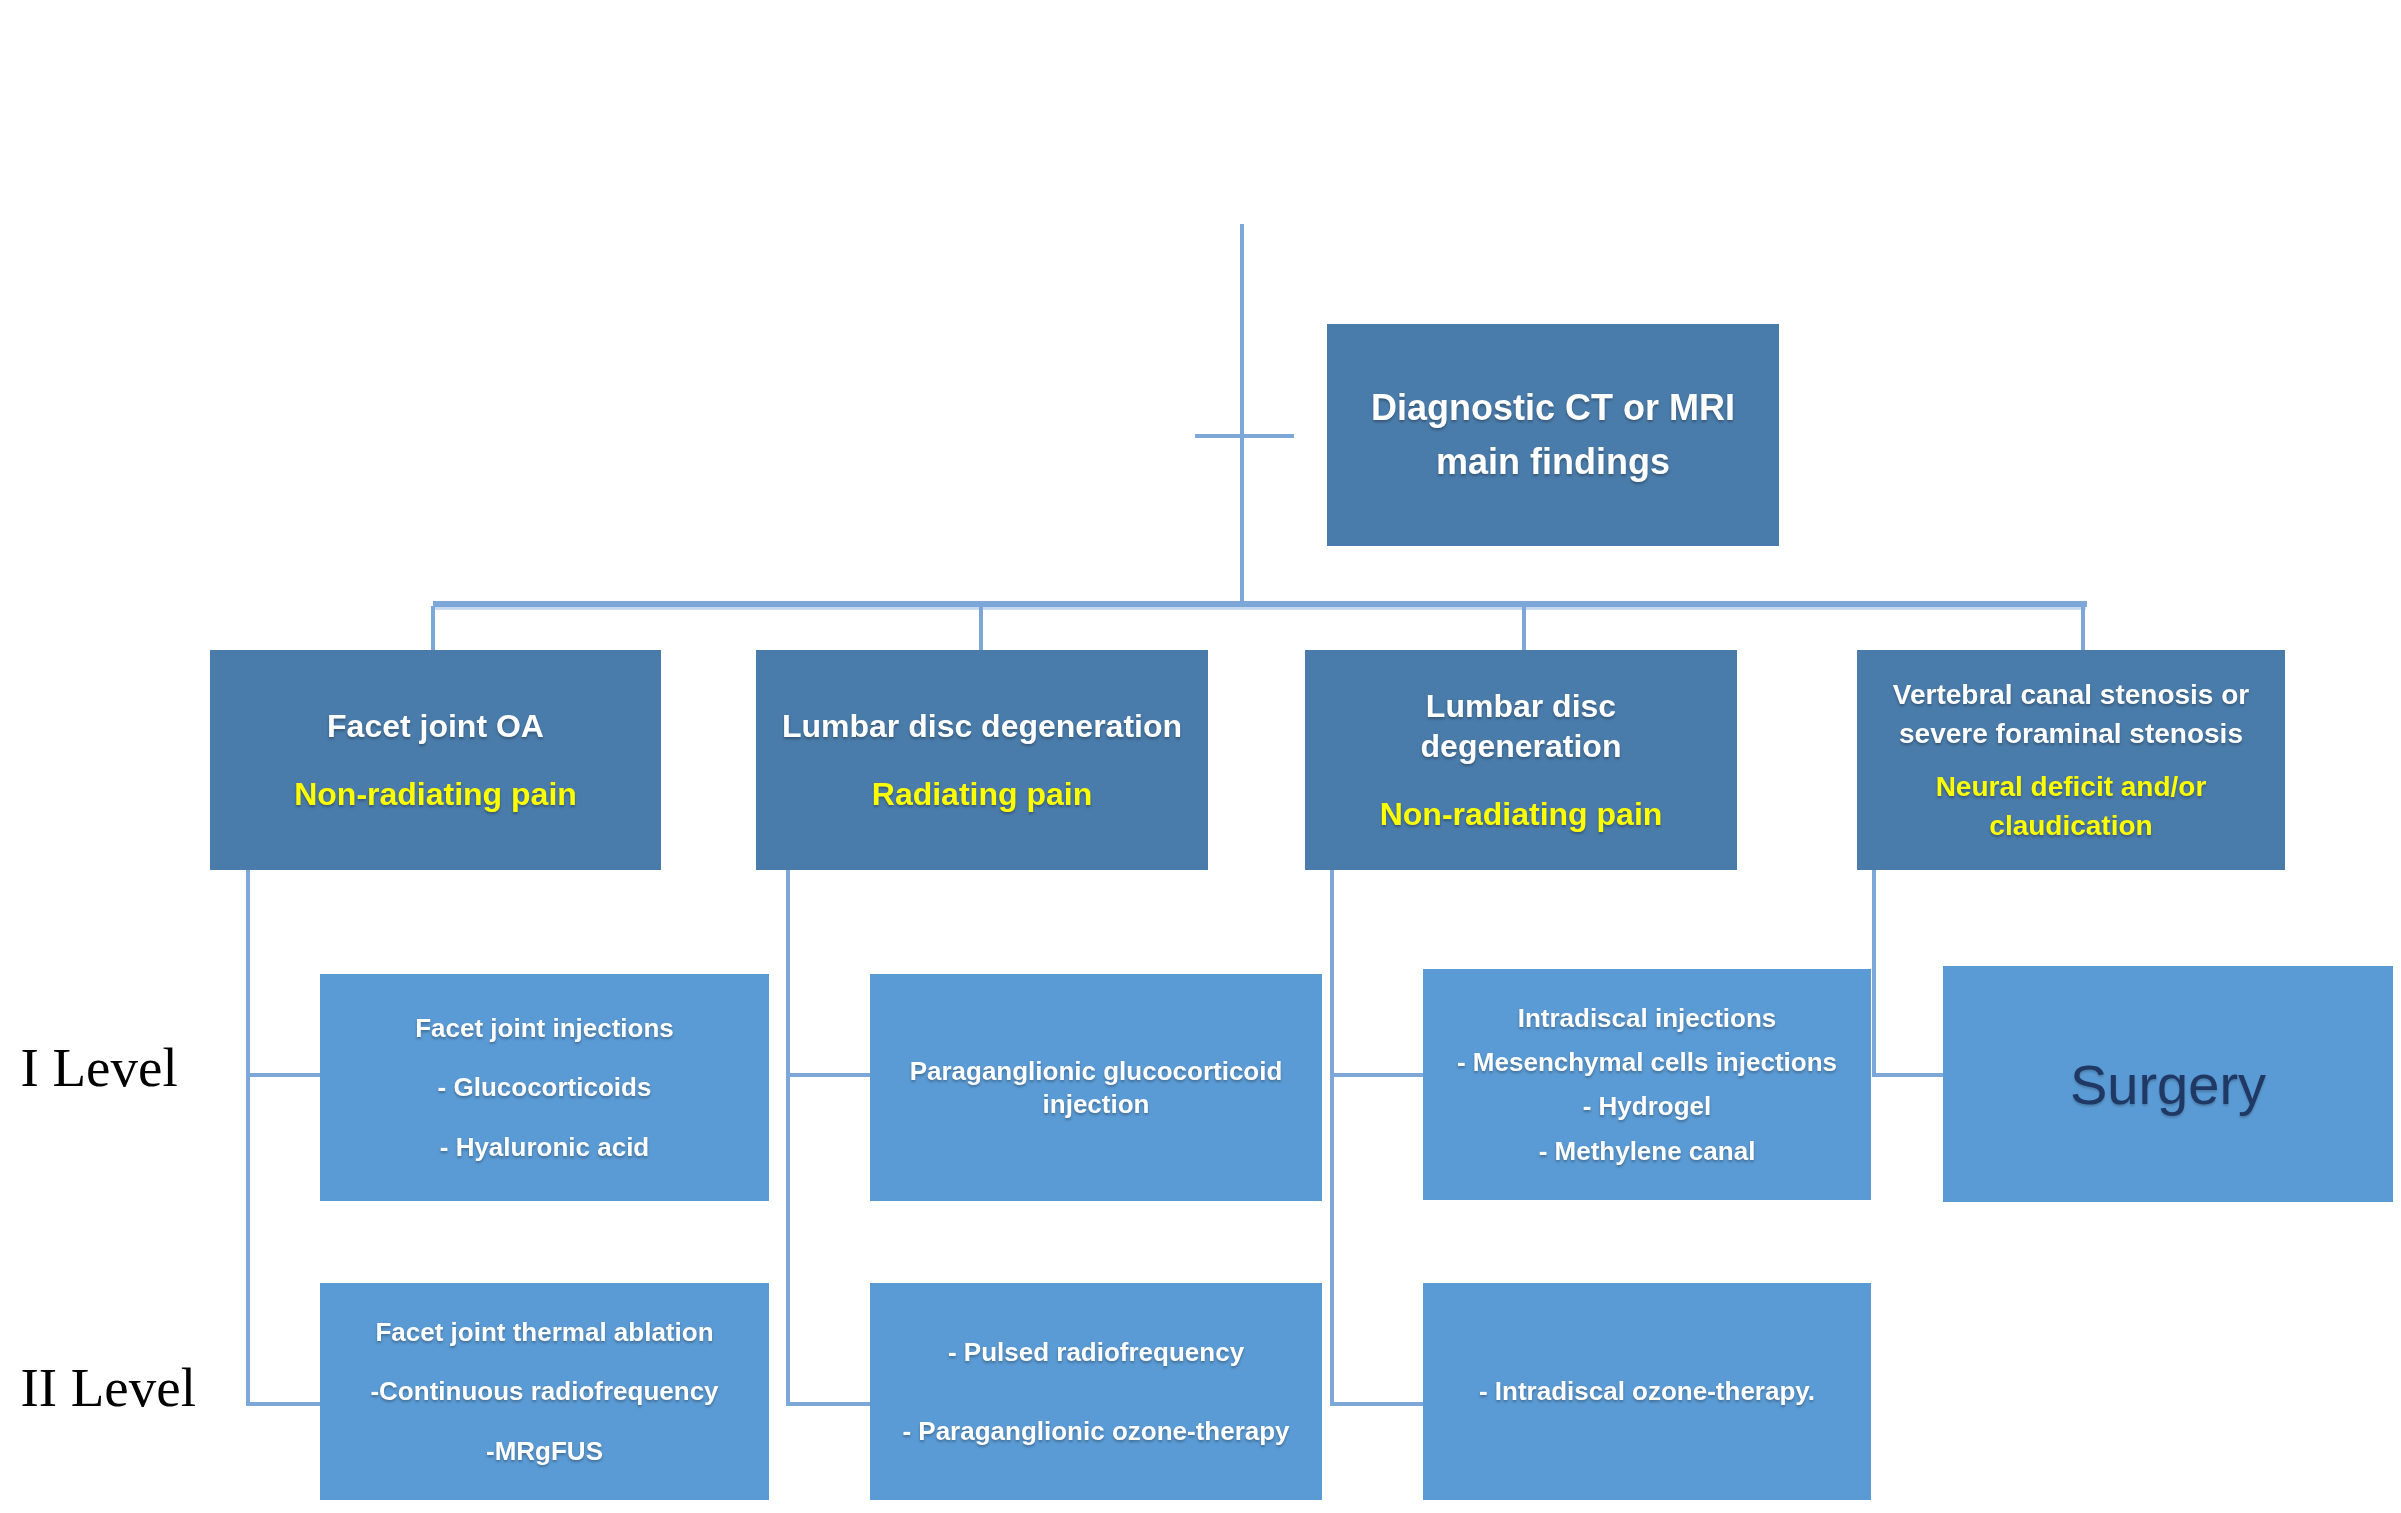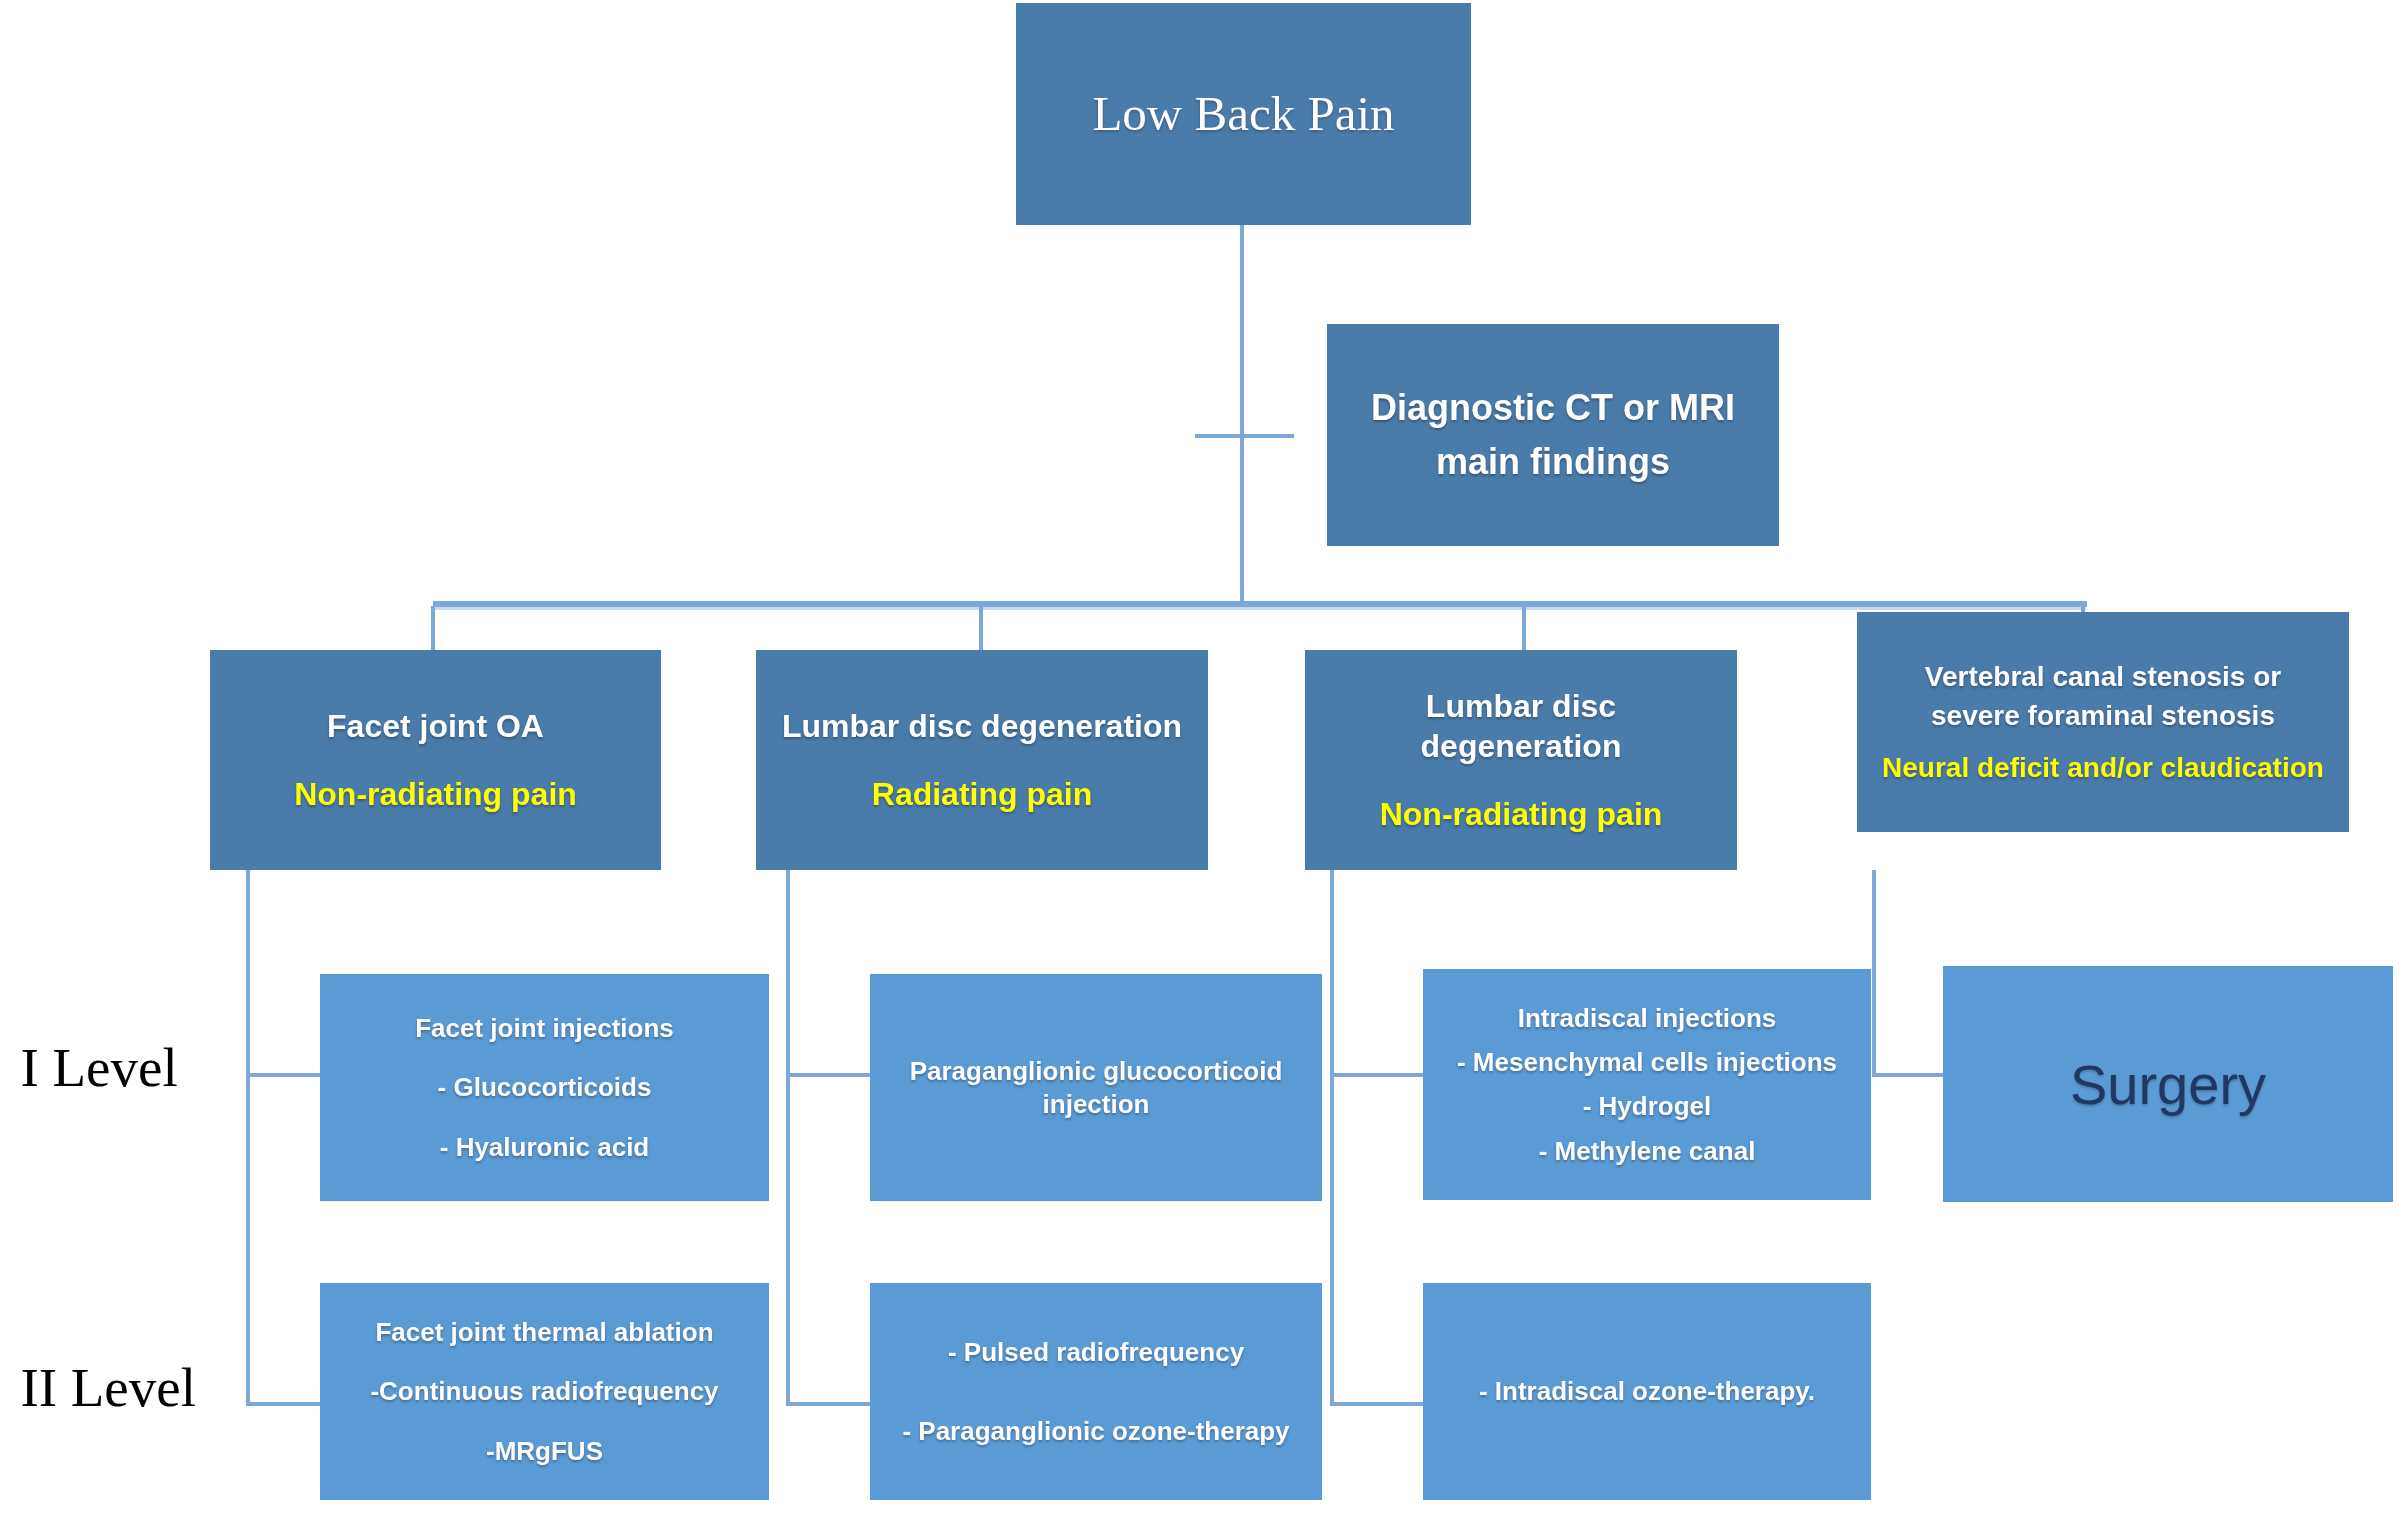--- a/index.html
+++ b/index.html
@@ -78,41 +78,38 @@
 
   <div class="line h" style="left:246px;top:1073px;width:74px"></div>
   <div class="line h" style="left:786px;top:1073px;width:84px"></div>
   <div class="line h" style="left:1330px;top:1073px;width:93px"></div>
   <div class="line h" style="left:1872px;top:1073px;width:71px"></div>
 
   <div class="line h" style="left:246px;top:1402px;width:74px"></div>
   <div class="line h" style="left:786px;top:1402px;width:84px"></div>
   <div class="line h" style="left:1330px;top:1402px;width:93px"></div>
 
-  <div class="box dark" style="left:1016px;top:2.9px;width:455px;height:222px">
-    <div class="title-text">Low Back Pain</div>
-  </div>
 
   <div class="box dark" style="left:1327px;top:324px;width:452px;height:222px">
     <div class="box-text lvl2-text">Diagnostic CT or MRI main findings</div>
   </div>
 
   <div class="box dark hdr" style="left:210px;top:650px;width:451px;height:220px">
     <div class="box-text">Facet joint OA</div>
     <div class="box-text yellow">Non-radiating pain</div>
   </div>
   <div class="box dark hdr" style="left:756px;top:650px;width:452px;height:220px">
     <div class="box-text">Lumbar disc degeneration</div>
     <div class="box-text yellow">Radiating pain</div>
   </div>
   <div class="box dark hdr" style="left:1305px;top:650px;width:432px;height:220px">
     <div class="box-text">Lumbar disc degeneration</div>
     <div class="box-text yellow">Non-radiating pain</div>
   </div>
-  <div class="box dark hdr tight" style="left:1857px;top:612px;width:492px;height:220px">
+  <div class="box dark hdr tight" style="left:1857px;top:650px;width:428px;height:220px">
     <div class="box-text">Vertebral canal stenosis or severe foraminal stenosis</div>
     <div class="box-text yellow">Neural deficit and/or claudication</div>
   </div>
 
   <div class="row-label" style="left:20.4px;top:1040px">I Level</div>
   <div class="row-label" style="left:20.4px;top:1360px">II Level</div>
 
   <div class="box light treat" style="left:320px;top:974px;width:449px;height:227px">
     <div class="box-text">Facet joint injections</div>
     <div class="box-text">- Glucocorticoids</div>

